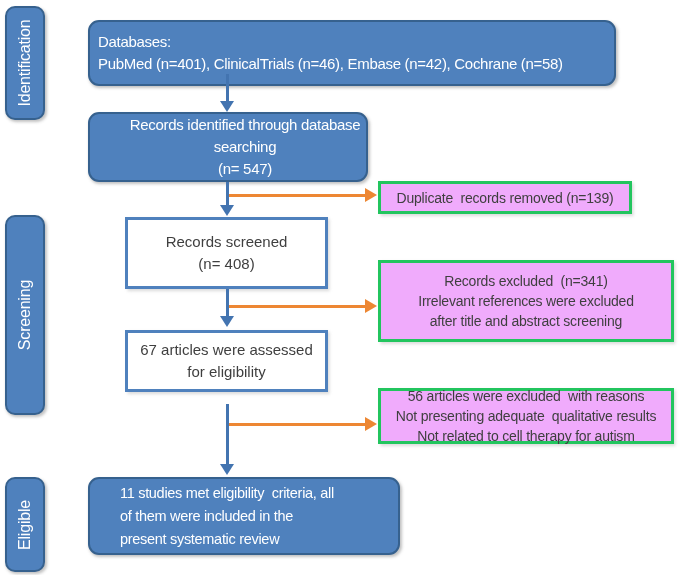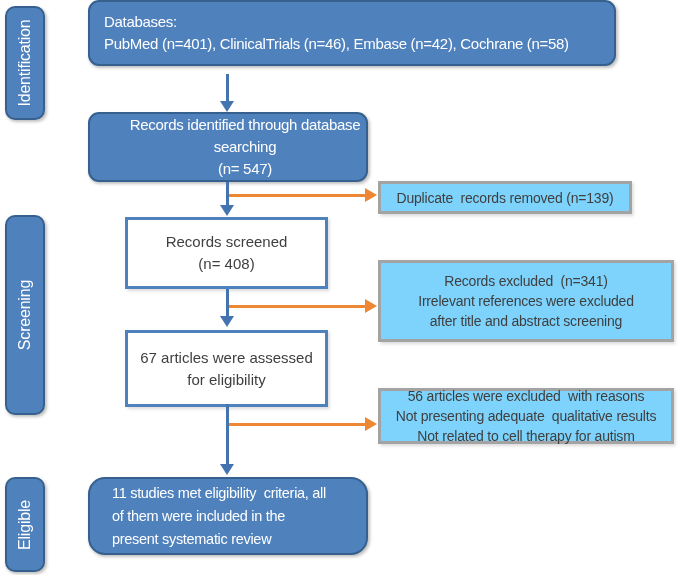--- a/index.html
+++ b/index.html
@@ -57,22 +57,22 @@
     display: flex;
     align-items: center;
     justify-content: center;
     text-align: center;
     box-shadow: 1.5px 2px 3px rgba(150,150,150,0.35);
   }
   .whitebox-blue .txt { white-space: pre; line-height: 22px; font-size: 15px; text-align: center; }
   
   .whitebox-orange {
     position: absolute;
-    background: #7dd3fc;
-    border: 3px solid #a3a3a3;
+    background: #f0abfc;
+    border: 3px solid #22c55e;
     color: #3f3f3f;
     display: flex;
     align-items: center;
     justify-content: center;
     text-align: center;
     box-shadow: 1.5px 2px 3px rgba(150,150,150,0.35);
   }
   .whitebox-orange .txt { white-space: pre; line-height: 20px; font-size: 14px; letter-spacing: -0.2px; }
   
   .vline {
@@ -108,21 +108,21 @@
   <div class="stage" style="left:5px; top:6px; width:40px; height:114px;">
     <span class="vtxt">Identification</span>
   </div>
   <div class="stage" style="left:5px; top:215px; width:40px; height:200px;">
     <span class="vtxt">Screening</span>
   </div>
   <div class="stage" style="left:5px; top:477px; width:40px; height:95px;">
     <span class="vtxt">Eligible</span>
   </div>
 
-  <div class="bluebox" style="left:88px; top:0; width:528px; height:66px; padding-left:14px;">
+  <div class="bluebox" style="left:88px; top:20px; width:528px; height:66px; padding-left:8px;">
     <span class="txt">Databases:
 PubMed (n=401), ClinicalTrials (n=46), Embase (n=42), Cochrane (n=58)</span>
   </div>
 
   <div class="vline" style="left:226px; top:74px; height:28px;"></div>
   <div class="arrowhead-down" style="left:220px; top:101px;"></div>
 
   <div class="bluebox" style="left:88px; top:112px; width:280px; height:70px; justify-content:center; text-align:center;padding-left:34px;">
     <span class="txt">Records identified through database
 searching
@@ -147,35 +147,35 @@
   <div class="arrowhead-down" style="left:220px; top:316px;"></div>
   <div class="hline-orange" style="left:229px; top:305px; width:136px;"></div>
   <div class="arrowhead-right" style="left:365px; top:299px;"></div>
 
   <div class="whitebox-orange" style="left:378px; top:260px; width:296px; height:82px;">
     <span class="txt">Records excluded  (n=341)
 Irrelevant references were excluded
 after title and abstract screening</span>
   </div>
 
-  <div class="whitebox-blue" style="left:125px; top:330px; width:203px; height:77px;">
+  <div class="whitebox-blue" style="left:125px; top:330px; width:203px; height:62px;">
     <span class="txt">67 articles were assessed
 for eligibility</span>
   </div>
 
   <div class="vline" style="left:226px; top:404px; height:61px;"></div>
   <div class="arrowhead-down" style="left:220px; top:464px;"></div>
   <div class="hline-orange" style="left:229px; top:423px; width:136px;"></div>
   <div class="arrowhead-right" style="left:365px; top:417px;"></div>
 
   <div class="whitebox-orange" style="left:378px; top:388px; width:296px; height:56px;">
     <span class="txt">56 articles were excluded  with reasons
 Not presenting adequate  qualitative results
 Not related to cell therapy for autism</span>
   </div>
 
-  <div class="bluebox" style="left:88px; top:477px; width:280px; height:78px; padding-left:22px;border-radius:17px;">
+  <div class="bluebox" style="left:88px; top:477px; width:312px; height:78px; padding-left:30px;">
     <span class="txt" style="font-size:14.5px; line-height:23px;">11 studies met eligibility  criteria, all
 of them were included in the
 present systematic review</span>
   </div>
 
 </div>
 
 </body></html>

